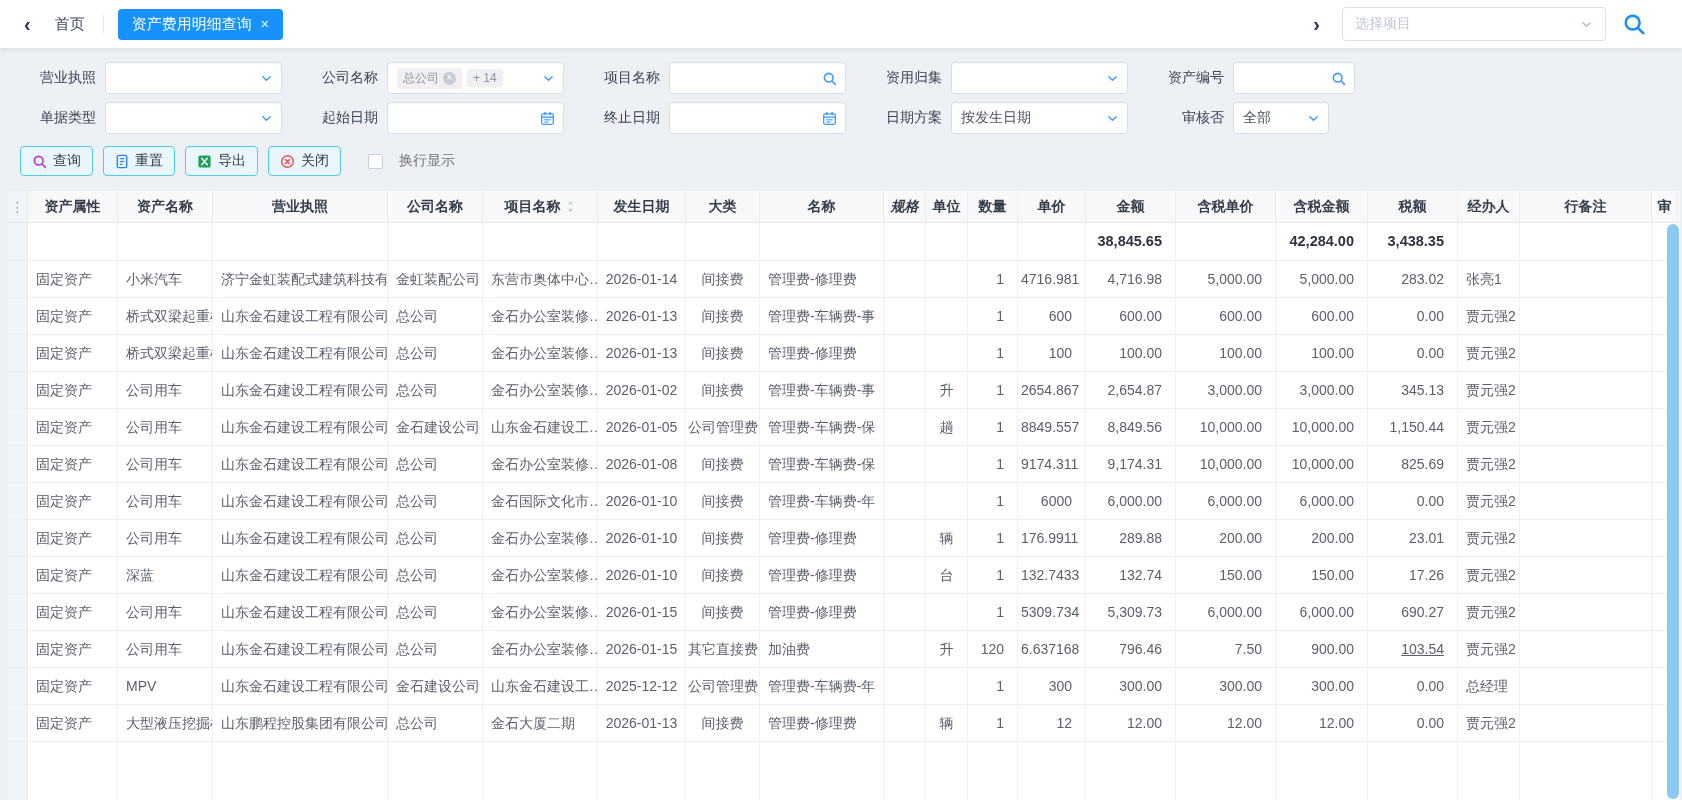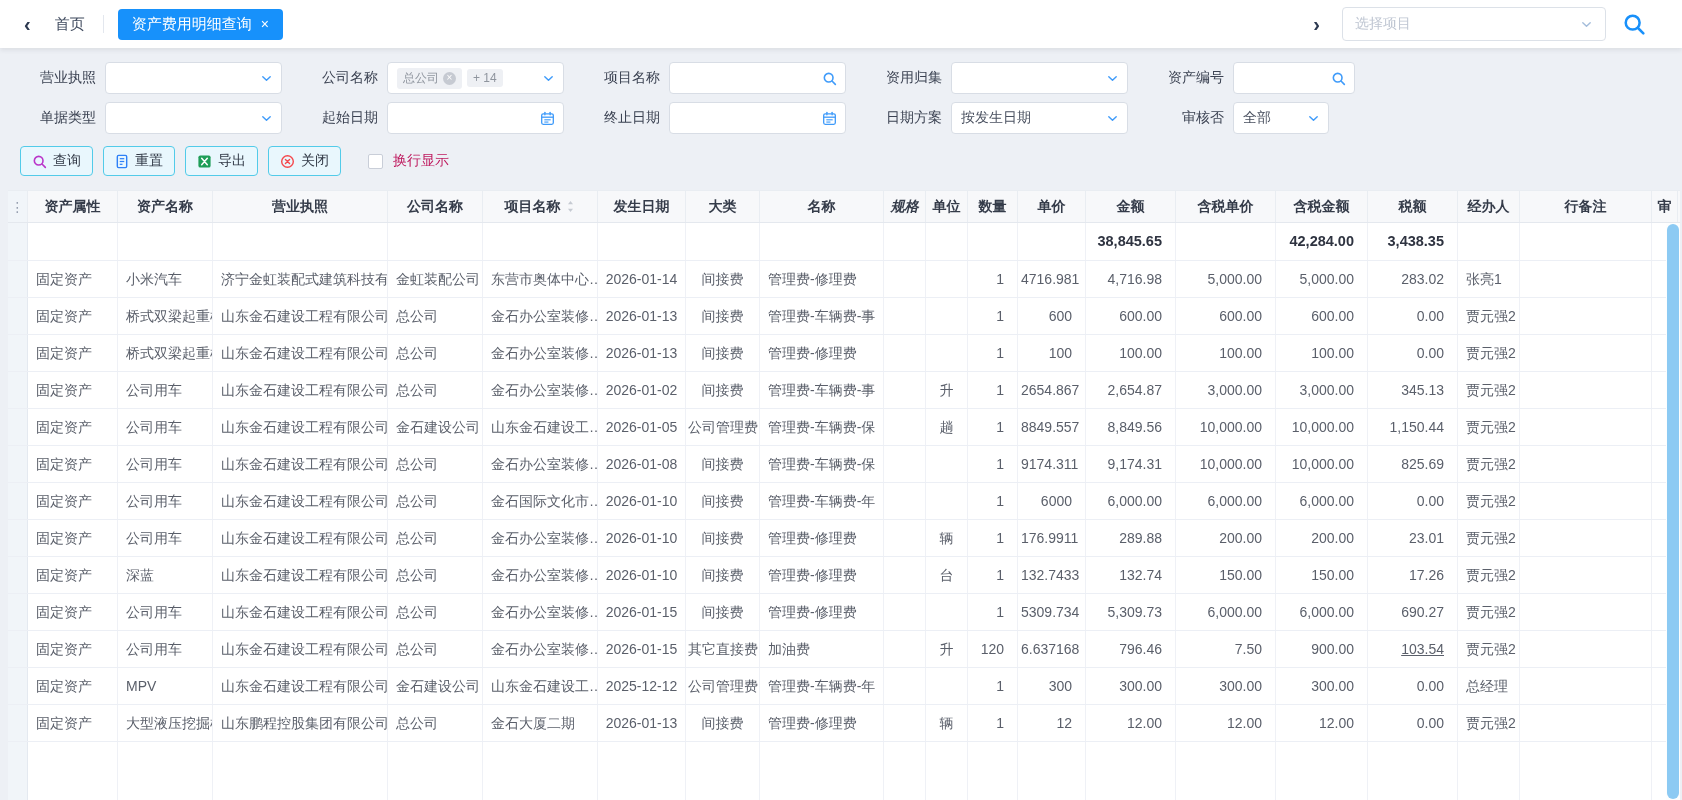--- a/index.html
+++ b/index.html
@@ -38,21 +38,21 @@
   .tag-x { width:13px; height:13px; border-radius:50%; background:#c6cad2; color:#fff; font-size:10px;
     display:inline-flex; align-items:center; justify-content:center; line-height:1; cursor:pointer; }
   
   .toolbar { display:flex; align-items:center; margin:12px 0 0 20px; height:30px; }
   .btn { display:inline-flex; align-items:center; gap:6px; height:30px; padding:0 11px;
     background:#e9f7fd; border:1px solid #52cbe9; border-radius:4px; font-size:14px;
     color:#323a47; margin-right:10px; cursor:pointer; white-space:nowrap; }
   .btn svg { display:block; }
   .checkbox { width:15px; height:15px; background:#fff; border:1px solid #c9ced8; border-radius:2px;
     margin-left:17px; cursor:pointer; flex:0 0 auto; }
-  .checkbox-label { margin-left:10px; color:#be185d; }
+  .checkbox-label { margin-left:16px; color:#737373; }
   
   .table-wrap { position:absolute; left:8px; right:2px; top:190px; bottom:0;
     background:#fff; overflow:hidden; }
   .thead { display:flex; height:33px; background:#f7f8fa; border-top:1px solid #e9edf2;
     border-bottom:1px solid #e4e8ee; align-items:stretch; }
   .th { display:flex; align-items:center; justify-content:center; font-weight:bold; color:#353c4a;
     border-right:1px solid #e9edf2; overflow:hidden; white-space:nowrap; padding:0 2px; flex:0 0 auto; cursor:pointer; }
   .th.handle { background:#f1f5f9; color:#97a0b0; font-weight:normal; cursor:default; }
   .tr { display:flex; height:37px; border-bottom:1px solid #eceff5; background:#fff; align-items:stretch; }
   .td { border-right:1px solid #eff1f6; overflow:hidden; white-space:nowrap; line-height:36px;

